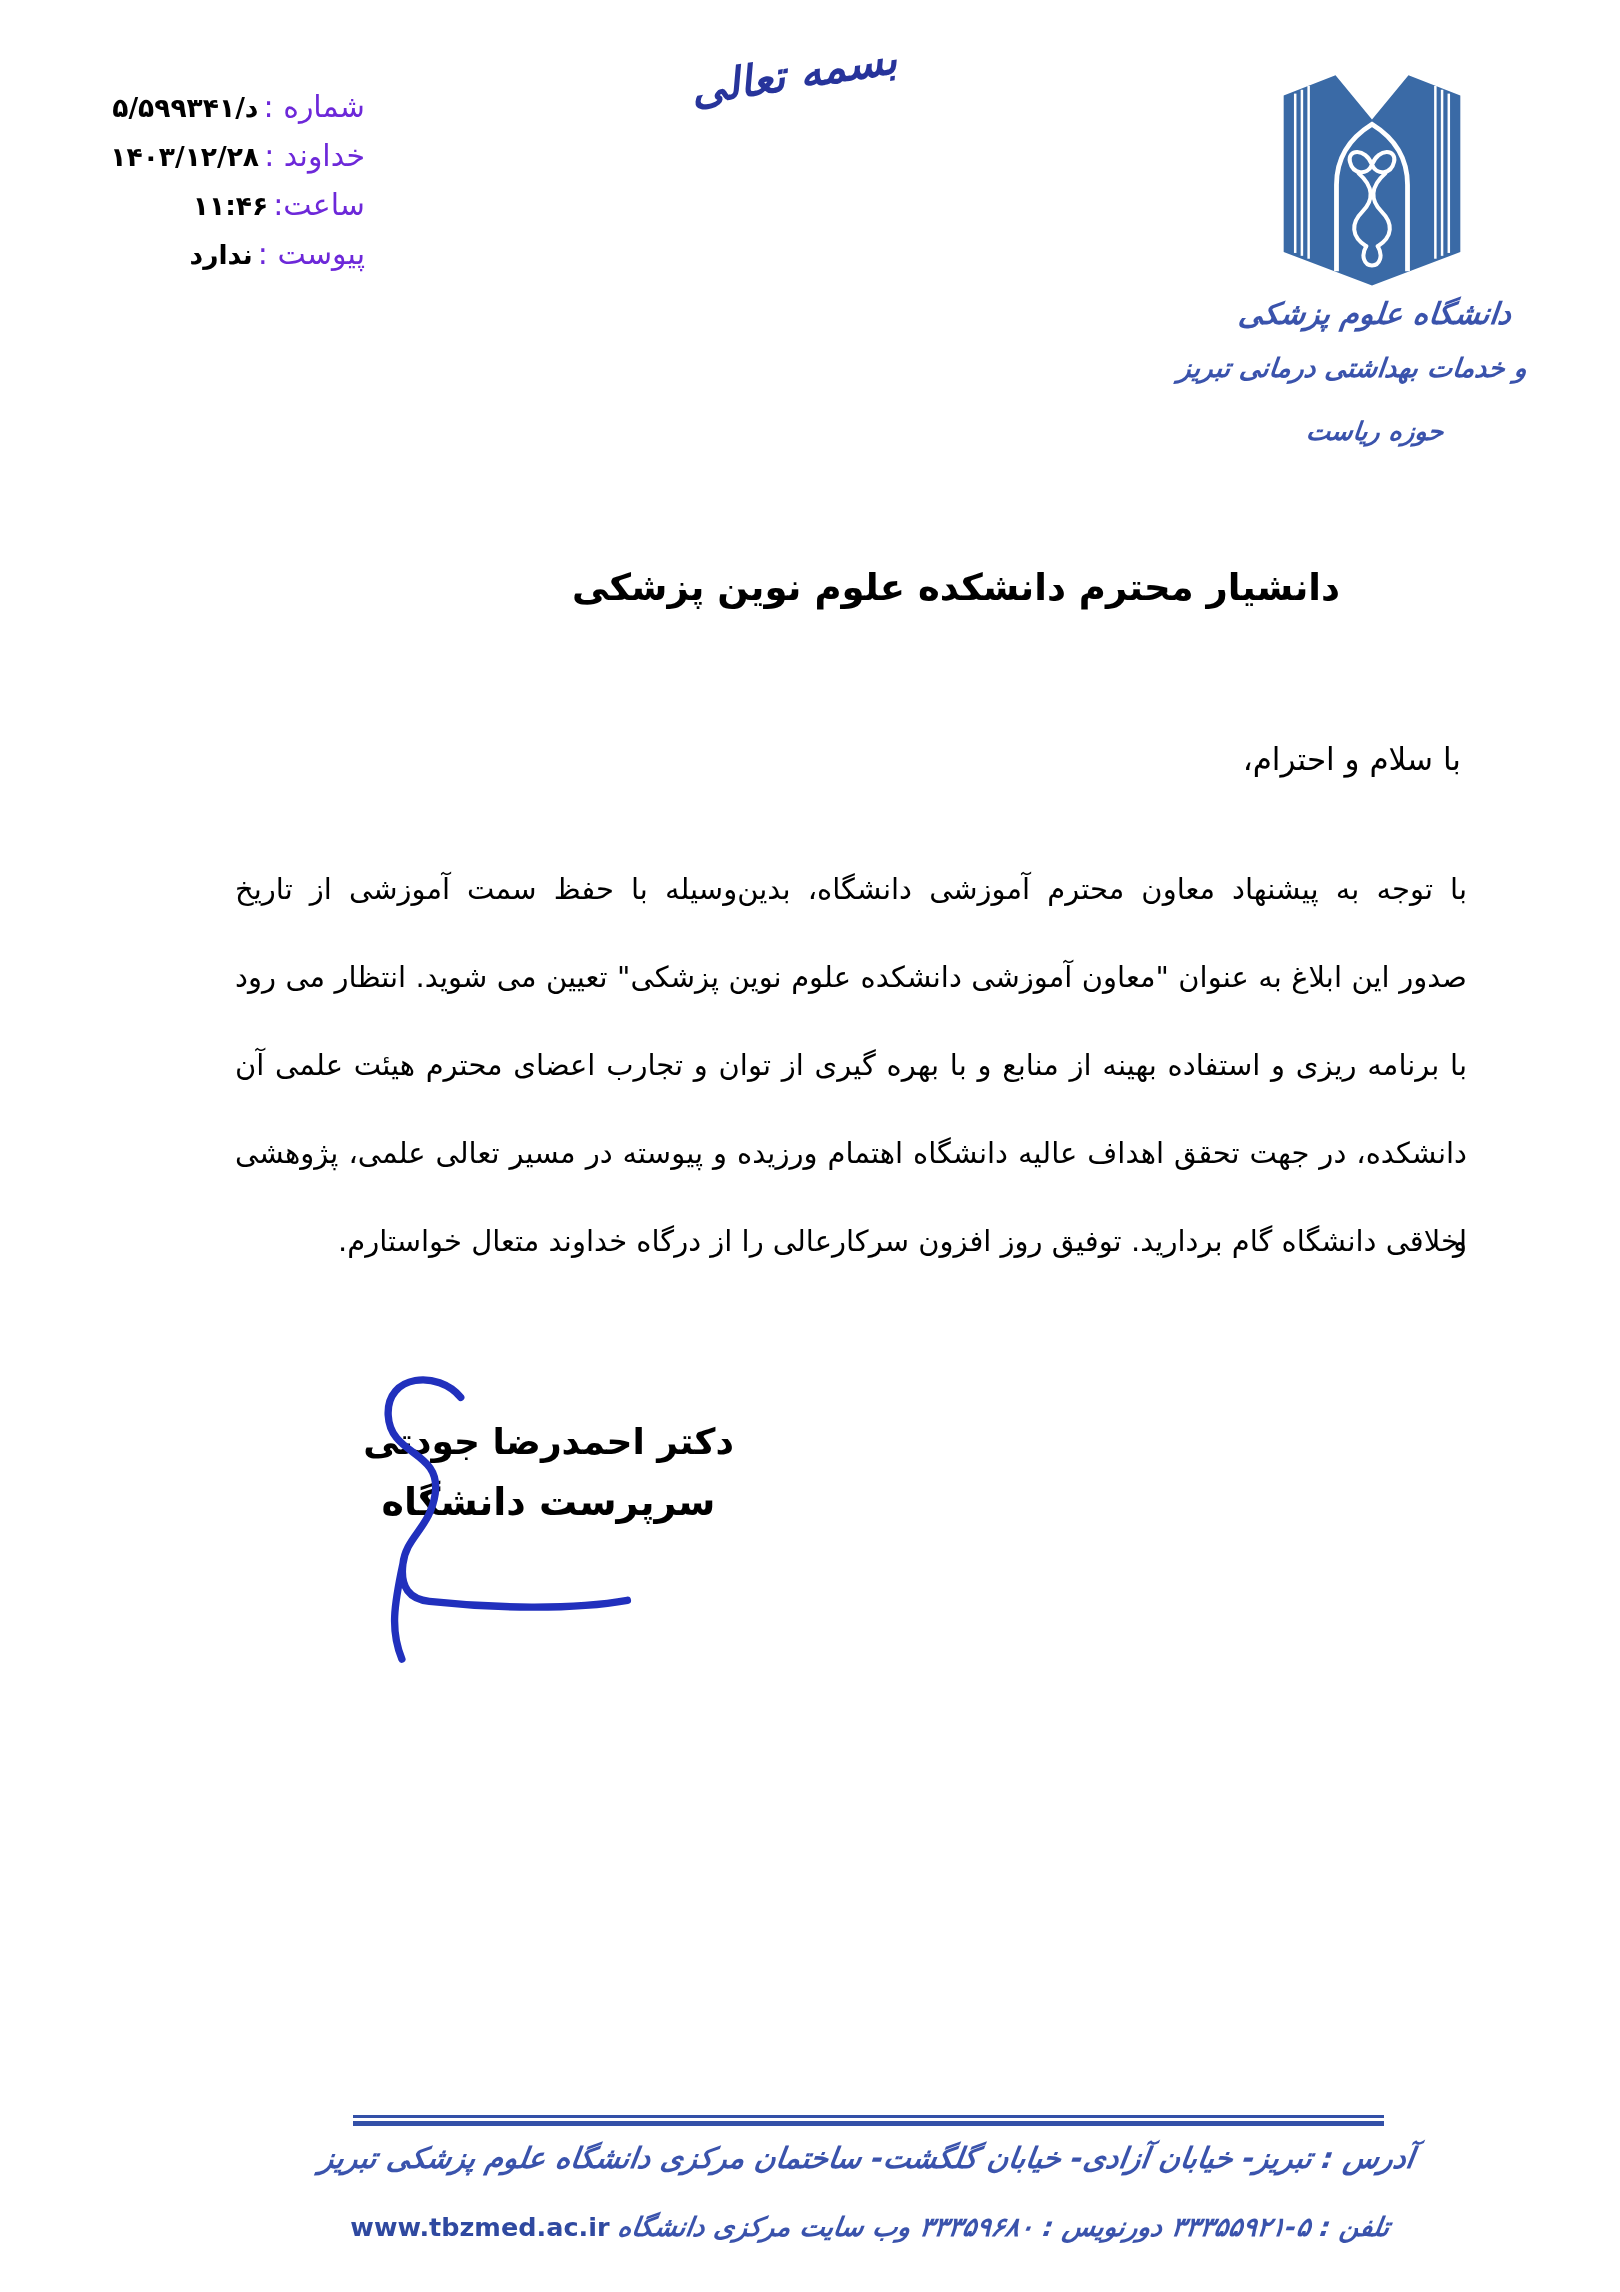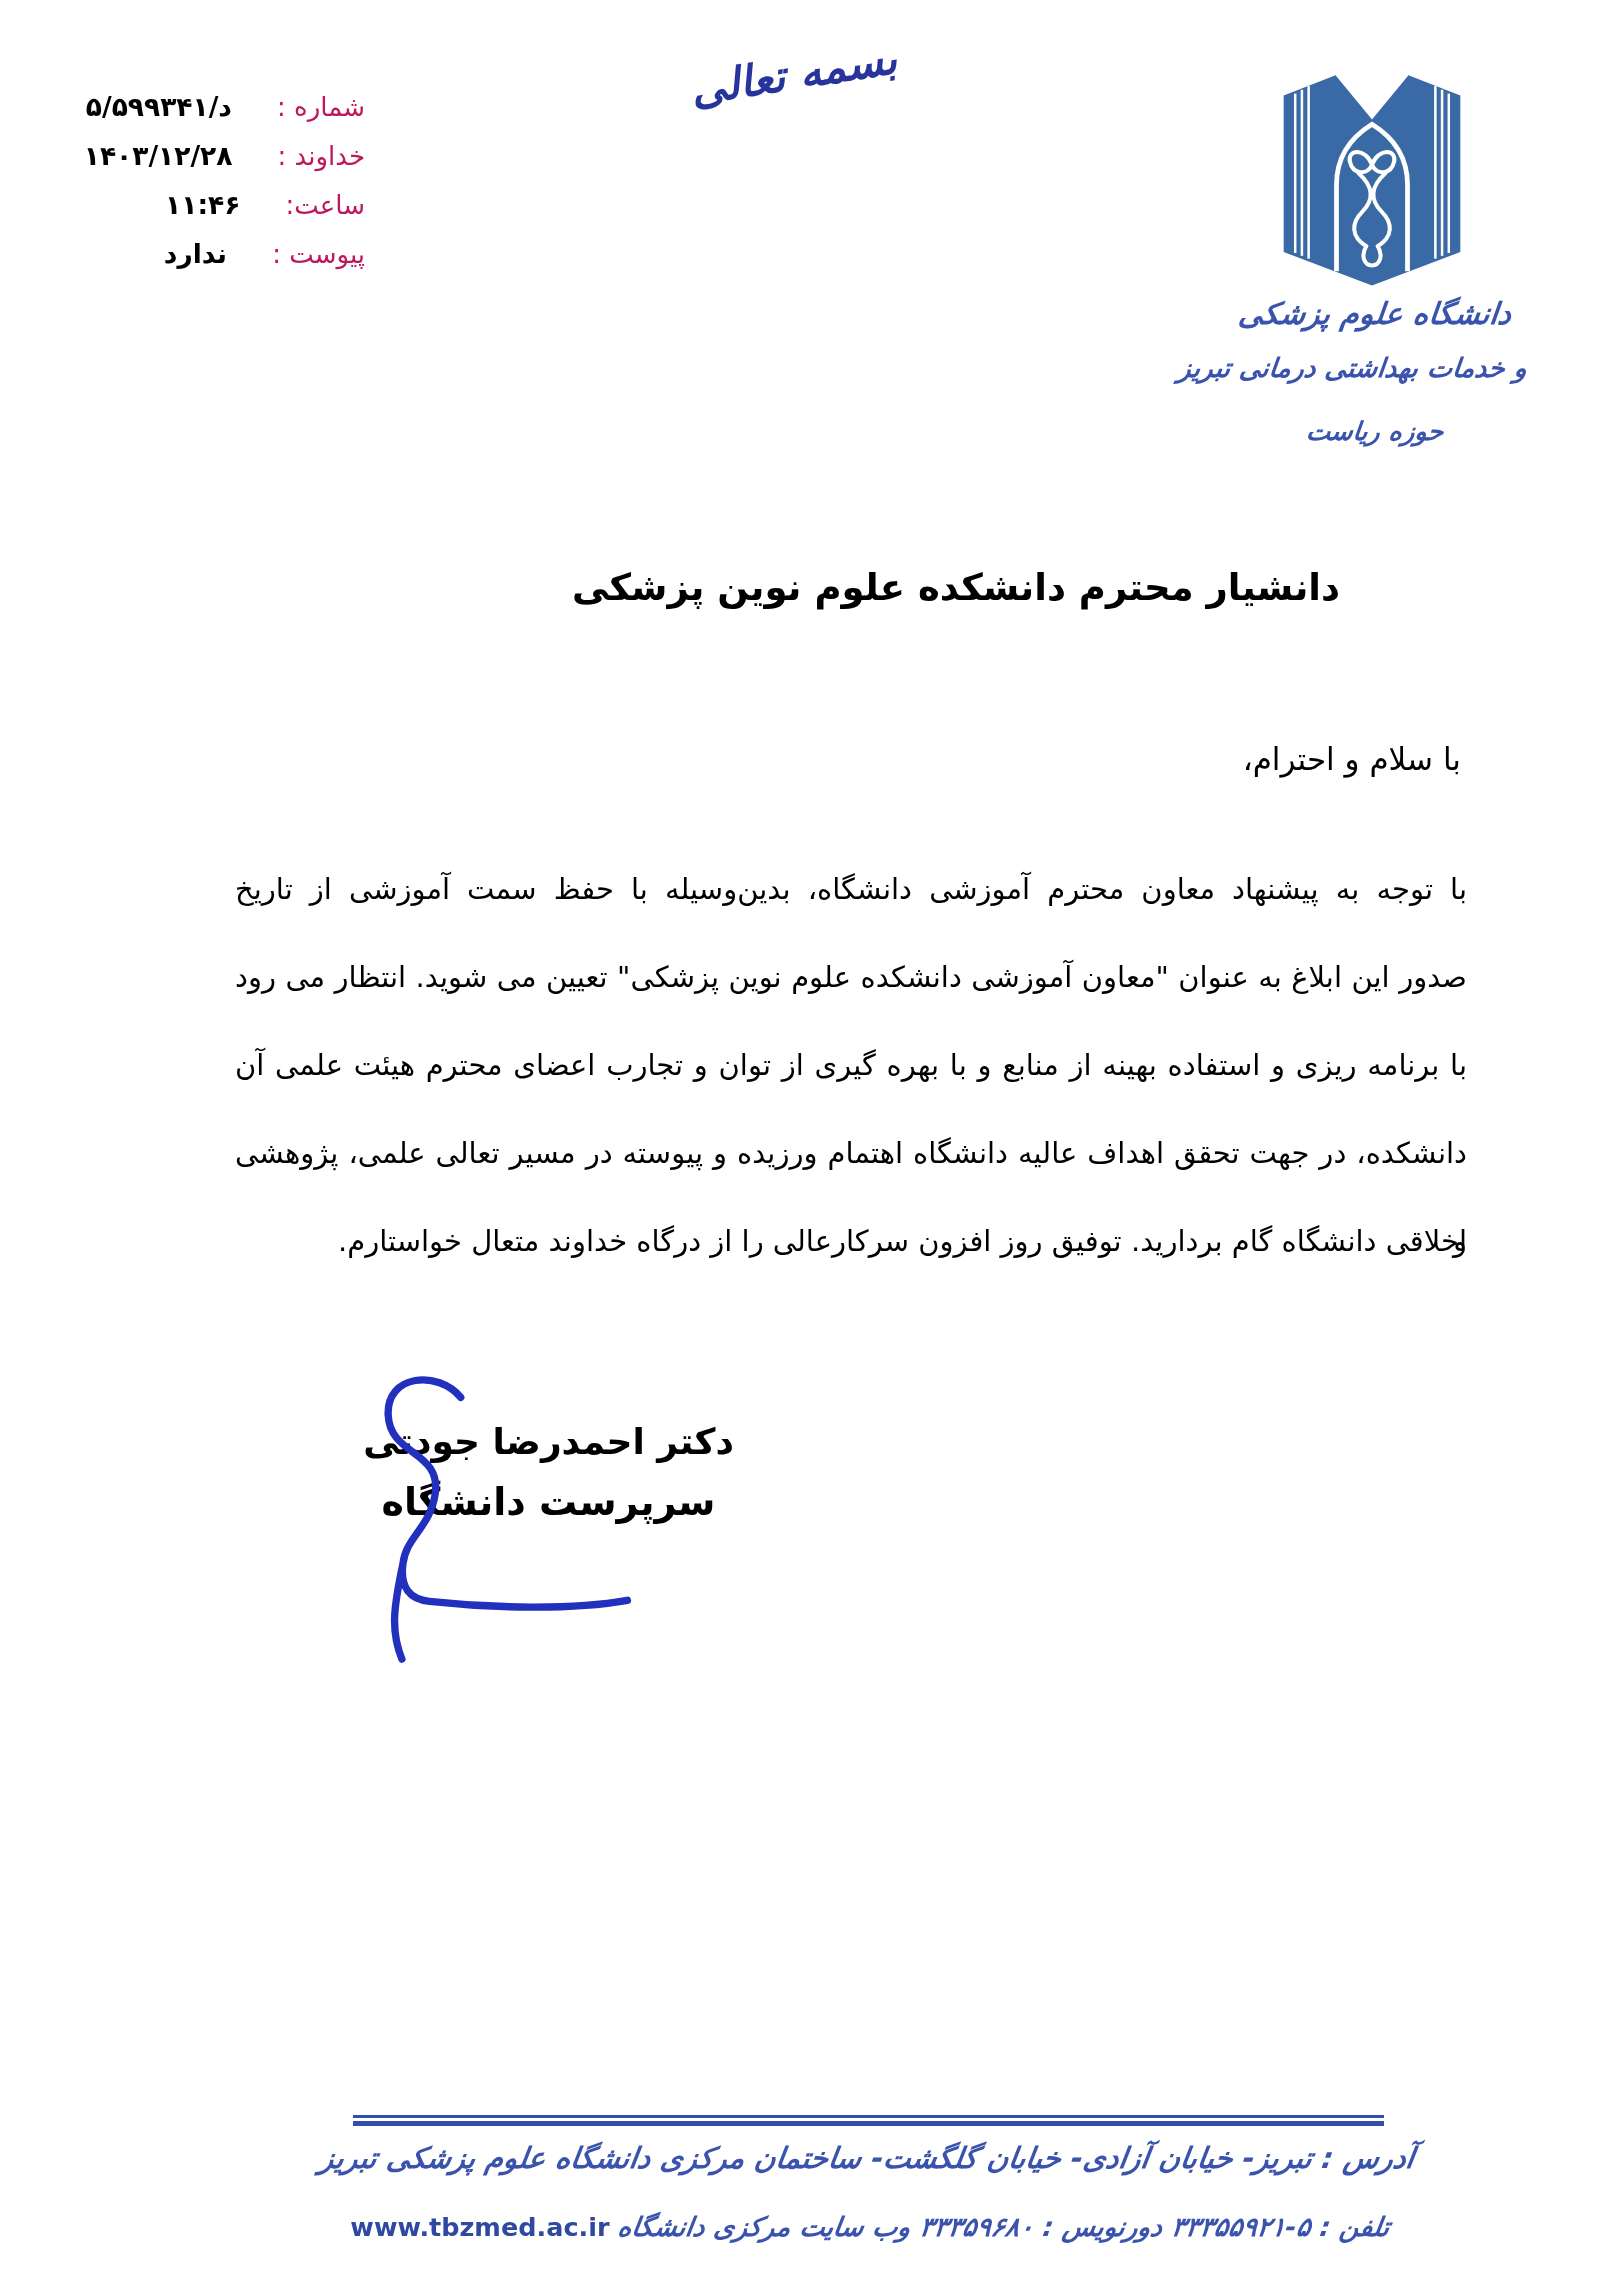--- a/index.html
+++ b/index.html
@@ -4,21 +4,21 @@
 <style>
   html,body { margin:0; padding:0; background:#ffffff; }
   .page {
     position:relative; width:1620px; height:2293px; background:#ffffff;
     font-family:"DejaVu Sans", sans-serif; overflow:hidden; color:#111;
   }
 
   
   .meta { position:absolute; top:82px; left:94px; width:271px; direction:rtl; text-align:right; }
   .meta-row { height:49px; line-height:49px; white-space:nowrap; }
-  .meta-label { color:#be185d; font-size:26px;margin-left:40px; }
+  .meta-label { color:#6d28d9; font-size:30px; }
   .meta-value { color:#000; font-weight:bold; font-size:26.5px; }
 
   
   .besmellah {
     position:absolute; top:49px; left:674px; width:239px; text-align:center;
     font-size:43px; font-weight:bold; font-style:italic; color:#27349b;
     transform:rotate(-9deg); direction:rtl; white-space:nowrap;
   }
 
   

